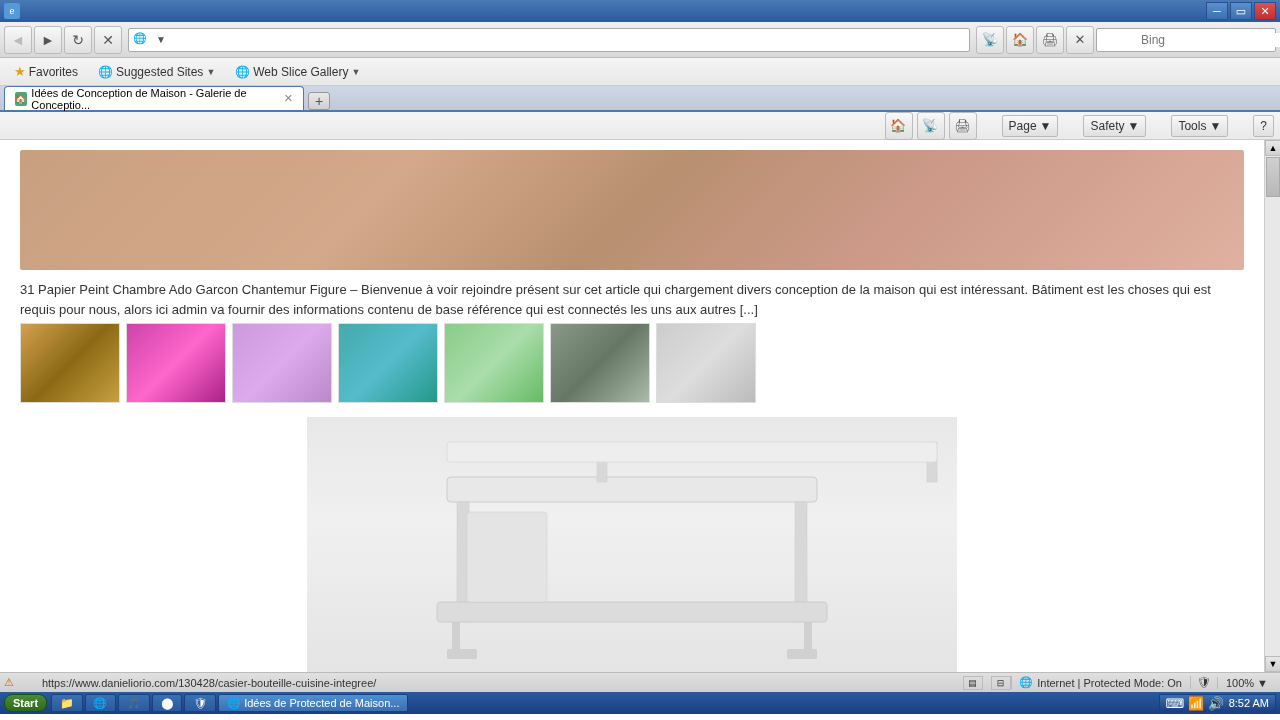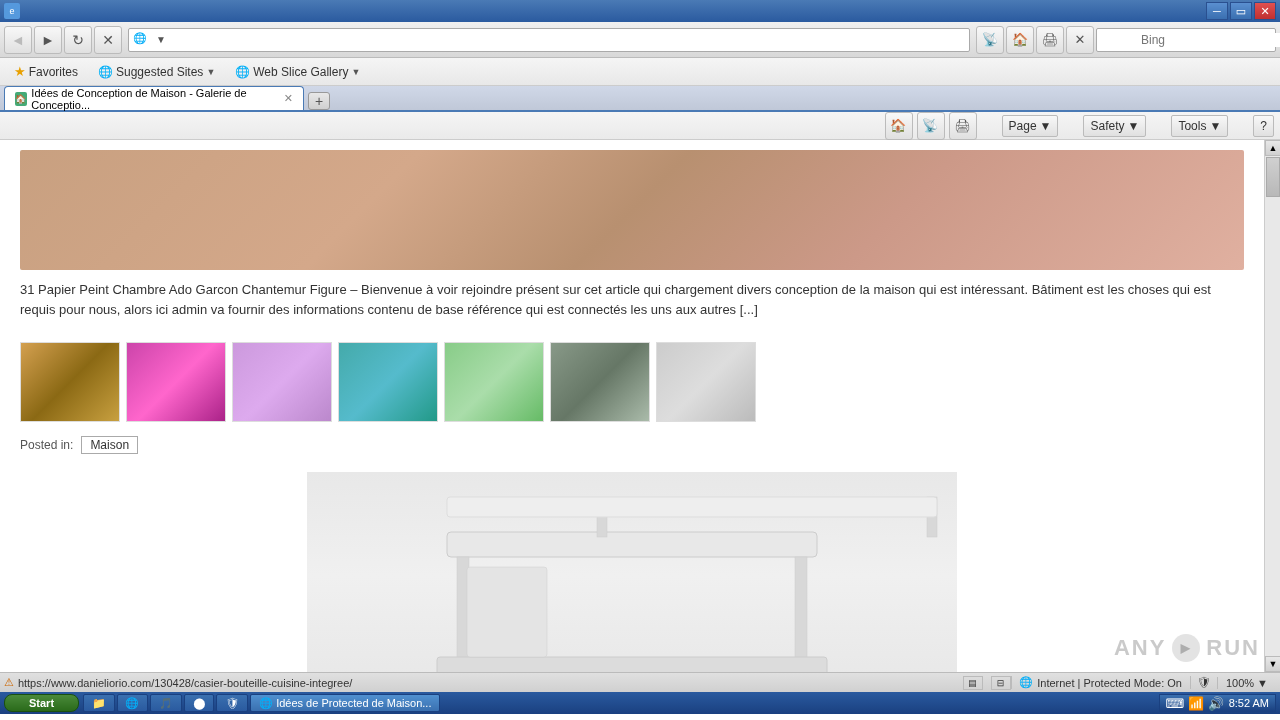--- a/index.html
+++ b/index.html
@@ -166,21 +166,21 @@
 
     .hero-image {
       width: 100%; height: 120px;
       background: linear-gradient(135deg, #c8a080 0%, #d4a88a 30%, #b89070 50%, #cc9988 70%, #e0b0a0 100%);
       margin-bottom: 10px;
       border-radius: 2px;
     }
 
     .article-text {
       font-size: 13px; color: #333; line-height: 1.5;
-      margin-bottom: 23px;
+      margin-bottom: 4px;
     }
 
     .thumbnail-row {
       display: flex; gap: 6px; margin-bottom: 14px;
     }
     .thumbnail {
       width: 100px; height: 80px; border: 1px solid #ddd;
       cursor: pointer; flex-shrink: 0; overflow: hidden;
     }
     .thumb-1 { background: linear-gradient(135deg, #d4a050, #8B6914, #c8a040); }
@@ -209,35 +209,35 @@
 
     
     .status-bar {
       background: linear-gradient(to bottom, #e0e0e0, #d0d0d0);
       height: 20px;
       display: flex; align-items: center;
       border-top: 1px solid #bbb;
       font-size: 11px; color: #333;
       padding: 0 4px;
     }
-    .status-url { flex: 1; padding: 0 4px; }
+    .status-url { flex: 1; padding: 0 4px; margin-left: 24px; }
     .status-security { display: flex; align-items: center; gap: 4px; padding: 0 8px; border-left: 1px solid #bbb; }
     .status-zoom { padding: 0 8px; border-left: 1px solid #bbb; }
 
     
     .taskbar {
       background: linear-gradient(to bottom, #2a5a9f, #1a4080);
       height: 22px; display: flex; align-items: center;
       padding: 0 4px; gap: 4px;
     }
     .start-btn {
       background: linear-gradient(to bottom, #4a8a3a, #2a6a1a);
       border: 1px solid #1a5010; border-radius: 8px;
       color: white; font-size: 11px; font-weight: bold;
-      padding: 1px 24px; cursor: pointer; height: 18px;
+      padding: 1px 8px; cursor: pointer; height: 18px;
     }
     .taskbar-apps { display: flex; gap: 2px; flex: 1; }
     .taskbar-app {
       height: 18px; padding: 0 8px;
       background: linear-gradient(to bottom, #3a70b0, #2a5a9f);
       border: 1px solid #1a4080; border-radius: 2px;
       color: white; font-size: 11px; cursor: pointer;
       display: flex; align-items: center; gap: 3px;
     }
     .taskbar-app.active { background: linear-gradient(to bottom, #5090d0, #3a70b0); }
@@ -363,24 +363,20 @@
     <div class="thumbnail-row">
       <div class="thumbnail thumb-1"></div>
       <div class="thumbnail thumb-2"></div>
       <div class="thumbnail thumb-3"></div>
       <div class="thumbnail thumb-4"></div>
       <div class="thumbnail thumb-5"></div>
       <div class="thumbnail thumb-6"></div>
       <div class="thumbnail thumb-7"></div>
     </div>
 
-    <div class="posted-in">
-      <span>Posted in:</span>
-      <span class="tag-badge">Maison</span>
-    </div>
 
 
     <div class="article-image">
 
       <svg width="650" height="260" viewBox="0 0 650 260">
 
         <rect x="140" y="60" width="370" height="25" rx="4" fill="#e8e8e8" stroke="#cccccc" stroke-width="1"></rect>
 
         <rect x="150" y="85" width="12" height="120" fill="#d8d8d8" stroke="#cccccc" stroke-width="0.5"></rect>
 
@@ -397,25 +393,20 @@
         <rect x="290" y="30" width="10" height="35" fill="#d8d8d8" stroke="#cccccc" stroke-width="0.5"></rect>
         <rect x="620" y="25" width="10" height="40" fill="#d8d8d8" stroke="#cccccc" stroke-width="0.5"></rect>
 
         <rect x="140" y="25" width="490" height="20" rx="3" fill="#eeeeee" stroke="#dddddd" stroke-width="1"></rect>
 
         <rect x="140" y="232" width="30" height="10" rx="2" fill="#d0d0d0"></rect>
         <rect x="480" y="232" width="30" height="10" rx="2" fill="#d0d0d0"></rect>
       </svg>
     </div>
 
-    <div class="watermark">
-      <span>ANY</span>
-      <div class="watermark-play">▶</div>
-      <span>RUN</span>
-    </div>
 
   </div>
 </div>
 
 <div class="status-bar">
   <div class="security-warning">
     <span>⚠</span>
   </div>
   <span class="status-url">https://www.danieliorio.com/130428/casier-bouteille-cuisine-integree/</span>
   <div style="display:flex; gap:8px; align-items:center;">

